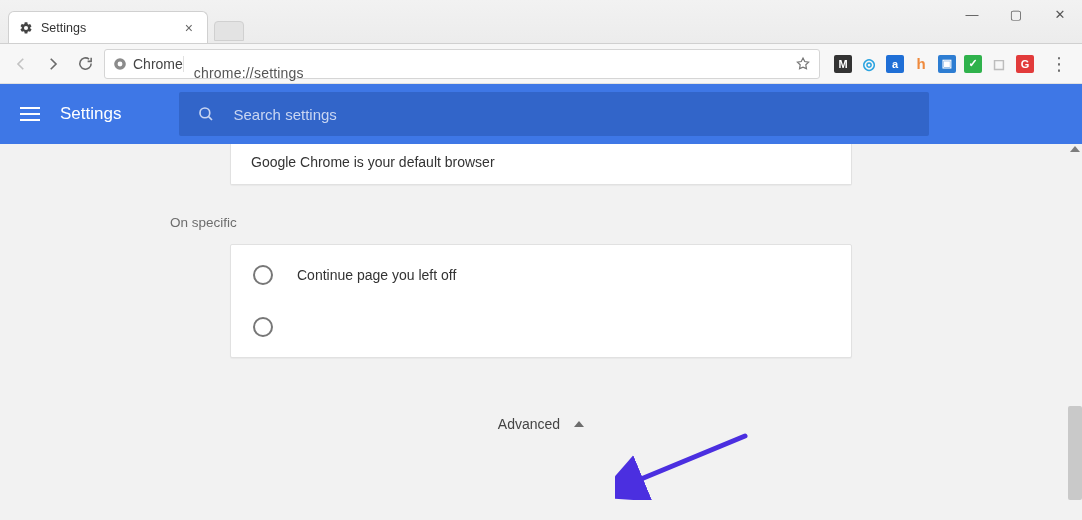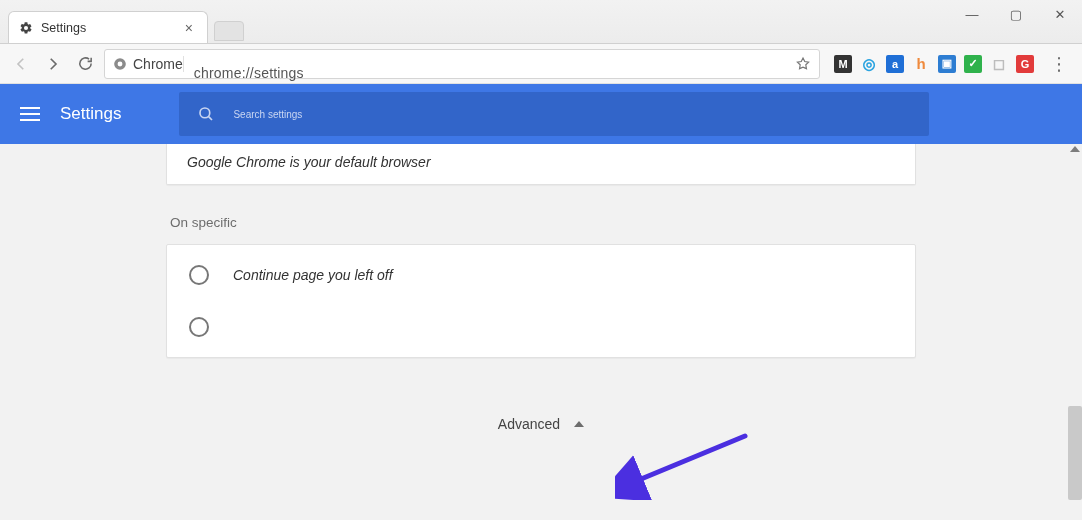--- a/index.html
+++ b/index.html
@@ -139,39 +139,38 @@
     max-width: 750px;
     height:44px;
     background:#3265c9;
     display:flex; align-items:center;
     padding:0 18px;
     border-radius:2px;
   }
   .settings-search .search-ic { color:#c9d6f2; margin-right:18px;}
   .settings-search input {
     background:transparent; border:none; outline:none;
-    color:#000000; font-size:10px; flex:1;
+    color:#000000; font-size:15px; flex:1;
   }
   .settings-search input::placeholder { color:#c9d6f2; }
 
   
   .content {
     background:#f2f2f2;
     height: calc(520px - 44px - 40px - 60px);
     position:relative;
     overflow:hidden;
     display:flex; flex-direction:column; align-items:center;
   }
   .card {
-    width: 750px;
+    width: 622px;
     background:#fff;
     border:1px solid #e1e1e1;
     border-radius:2px;
     box-shadow: 0 1px 1px rgba(0,0,0,.04);
-    font-style: italic;
   }
   .card.default {
     margin-top:0;
     border-top:none;
     border-radius:0 0 2px 2px;
     padding: 10px 20px 14px 20px;
     font-size:14px; color:#333;
   }
   .section-label {
     width:750px;

